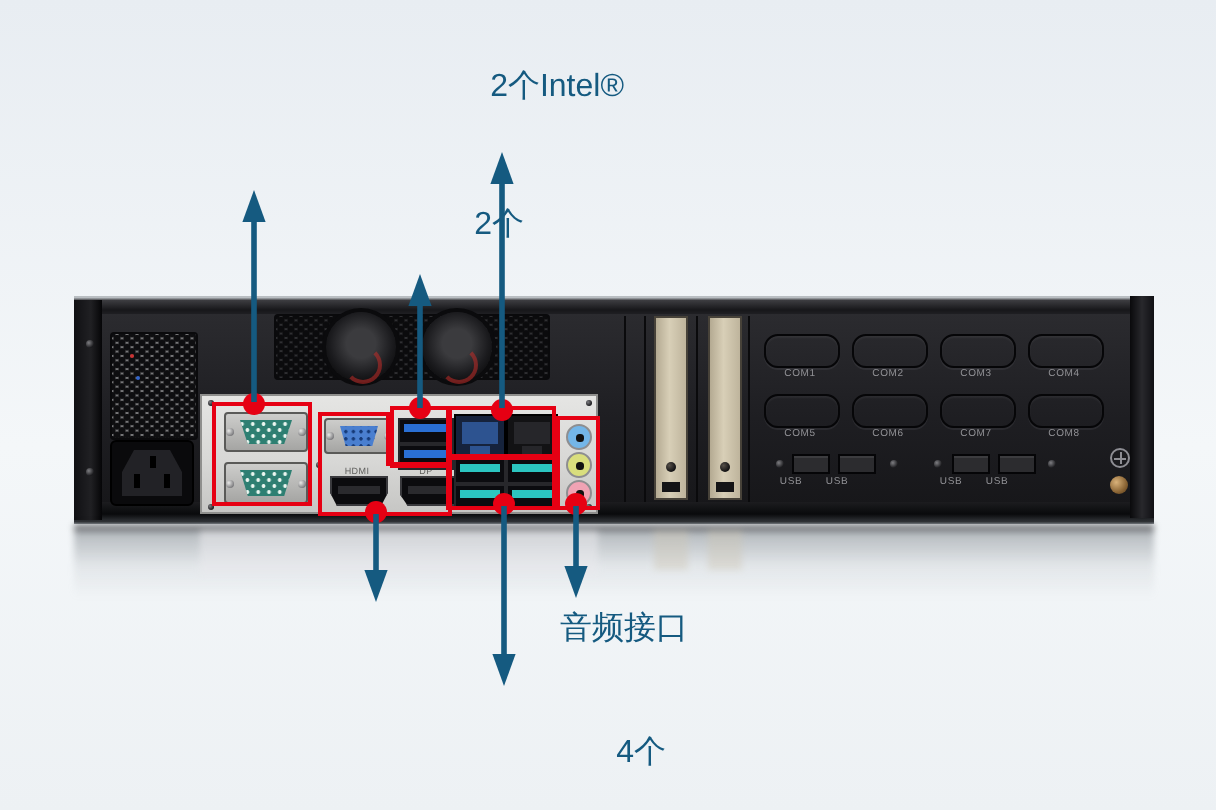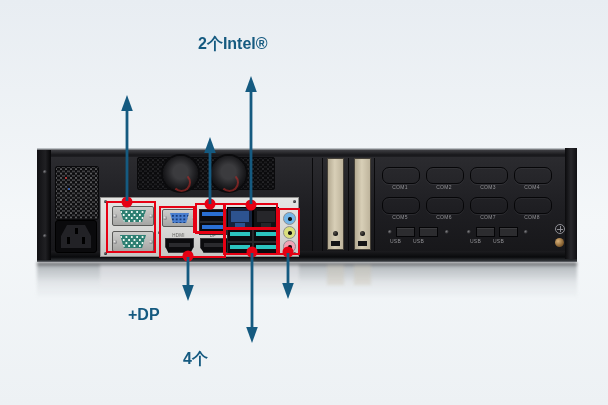--- a/index.html
+++ b/index.html
@@ -2,28 +2,28 @@
 <html style="--red: #e60013; --blue: #155a80; --bg-top: #e8edf2; --bg-bottom: #edf1f4; --panel: #d8d8d6; --beige: #cfc6ae; --usb-blue: #2a6fd4; --usb-teal: #2bc4c0; --vga: #4a7fd0; --db9: #2e7f72; --lan-blue: #2d5390; --audio1: #74b6e8; --audio2: #d9de7d; --audio3: #f0a3b4;"><head>
 <meta charset="utf-8">
 <style>
   html,body{margin:0;padding:0;}
   .stage{
     position:relative;width:608px;height:405px;overflow:hidden;
     font-family:"Liberation Sans","DejaVu Sans",sans-serif;
     background:linear-gradient(180deg,var(--bg-top,#e8edf2) 0%,#f4f7f9 55%,var(--bg-bottom,#edf1f4) 100%);
   }
   
-  .callout{position:absolute;text-align:left;font-weight:bold;font-size:16px;line-height:20px;color:var(--blue,#155a80);}
+  .callout{position:absolute;text-align:right;font-weight:normal;font-size:16px;line-height:20px;color:var(--blue,#155a80);}
   .callout span{display:block;}
   .co-lan{left:198px;top:34px;width:114px;}
   .co-com{left:60px;top:74px;width:120px;}
   .co-usbtop{left:130px;top:103px;width:132px;}
   .co-video{left:128px;top:305px;width:124px;}
   .co-audio{left:250px;top:305px;width:94px;}
-  .co-usbbot{left:183px;top:349px;width:150px;}
+  .co-usbbot{left:183px;top:367px;width:150px;}
   
   .chassis{position:absolute;left:37px;top:148px;width:540px;height:114px;}
   .top-rail{position:absolute;left:0;right:0;top:0;height:10px;background:linear-gradient(#b9bec2 0 8%,#3c3c40 22%,#17171a 70%,#232327);}
   .face{position:absolute;left:0;right:0;top:9px;bottom:10px;background:linear-gradient(180deg,#2b2b2f,#1e1e22 55%,#17171a);}
   .bottom-rail{position:absolute;left:0;right:0;bottom:0;height:11px;background:linear-gradient(#1c1c1f,#090a0c 55%,#34373b 90%,#8f959a);}
   .flange-l{position:absolute;left:0;top:2px;bottom:2px;width:14px;background:linear-gradient(90deg,#101013,#202023 60%,#050507);}
   .flange-r{position:absolute;right:0;top:0;bottom:3px;width:12px;background:linear-gradient(90deg,#0a0a0c,#28282c 50%,#101014);}
   .groove{position:absolute;top:10px;bottom:11px;width:1px;background:#0a0a0c;}
   .screw{position:absolute;width:4px;height:4px;border-radius:50%;background:radial-gradient(circle at 35% 35%,#7e7e82,#1a1a1d 70%);}
   
@@ -273,21 +273,24 @@
     <line class="arrow-line" x1="288" y1="253" x2="288" y2="285"></line>
     <polygon class="arrow-head" points="288,299 282.2,283 293.8,283"></polygon>
     <line class="arrow-line" x1="252" y1="253" x2="252" y2="329"></line>
     <polygon class="arrow-head" points="252,343 246.2,327 257.8,327"></polygon>
   </svg>
 
   <div class="callout co-lan">
     <span>2个Intel®</span>
   </div>
   <div class="callout co-usbtop">
+    <span>2个</span>
   </div>
   <div class="callout co-video">
-    <span>+DP</span>
+  </div>
+  <div class="callout co-audio">
+    <span>音频接口</span>
   </div>
   <div class="callout co-usbbot">
     <span>4个</span>
   </div>
 
 </div>
 
 </body></html>

